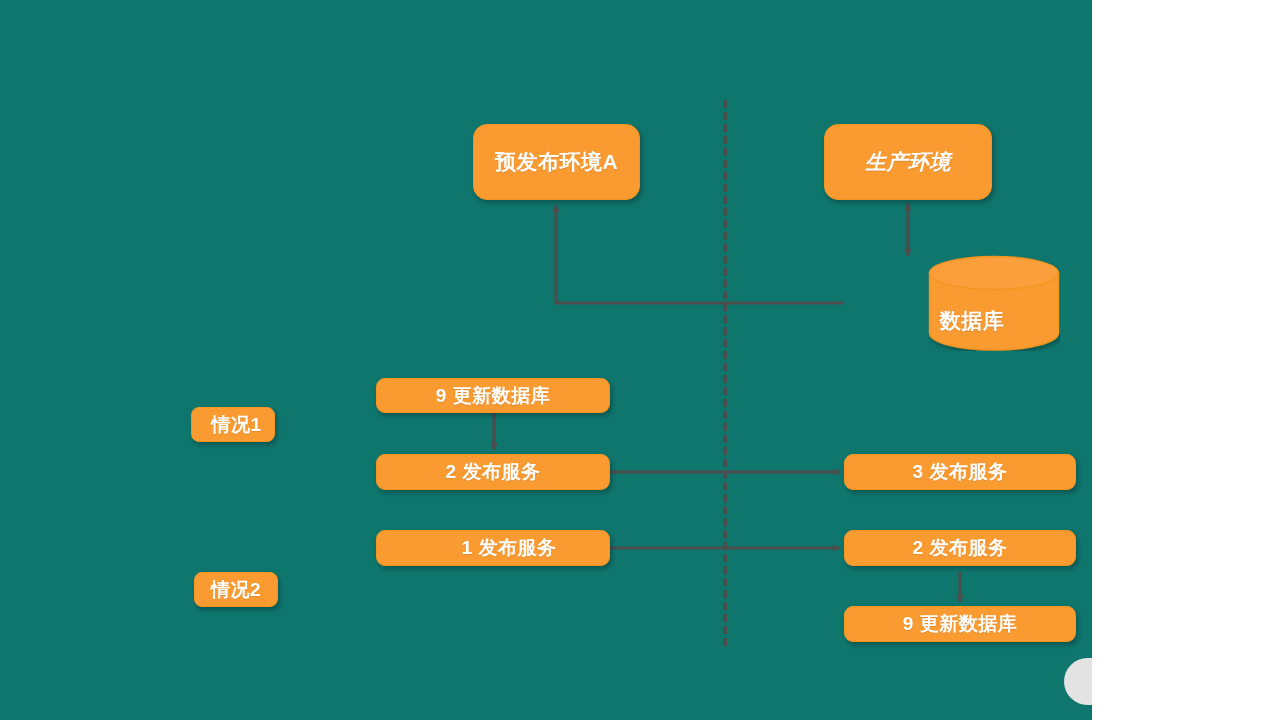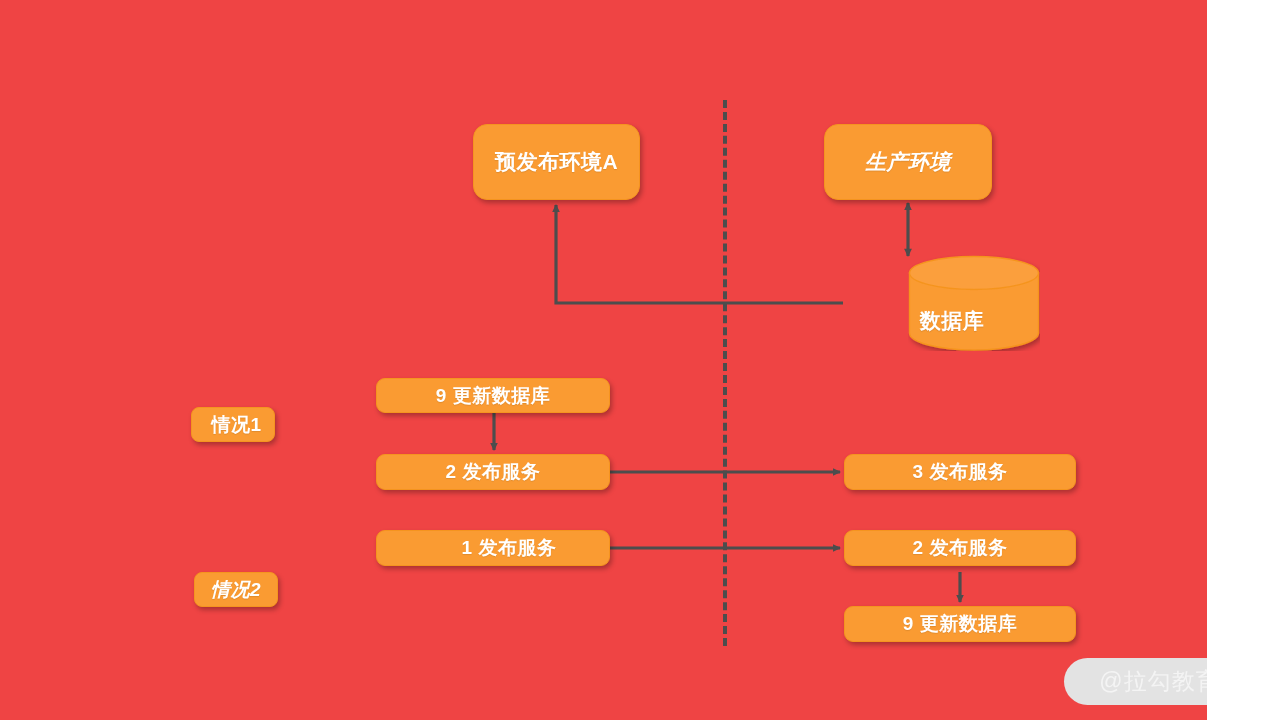--- a/index.html
+++ b/index.html
@@ -6,23 +6,23 @@
   html, body {
     margin: 0;
     padding: 0;
     background: #ffffff;
   }
   body {
     font-family: "Liberation Sans", "DejaVu Sans", sans-serif;
   }
   #canvas {
     position: relative;
-    width: 1207px;
+    width: 1092px;
     height: 720px;
-    background: #ef4444;
+    background: #0f766e;
     overflow: hidden;
   }
 
   
   .node {
     position: absolute;
     box-sizing: border-box;
     background: #fa9b32;
     border: 1px solid #f5941f;
     border-radius: 10px;
@@ -153,21 +153,21 @@
   <div class="divider"></div>
 
   <div class="node env" style="left:473px; top:124px; width:167px; height:76px;">
     <span>预发布环境A</span>
   </div>
 
   <div class="node env" style="left:824px; top:124px; width:168px; height:76px;font-style:italic;">
     <span>生产环境</span>
   </div>
 
-  <div class="db" style="left:864px; top:255px; width:132px; height:96px;padding-left:44px;">
+  <div class="db" style="left:884px; top:255px; width:132px; height:96px;padding-left:44px;">
     <svg class="db-svg" width="132" height="96" viewBox="0 0 132 96" xmlns="http://www.w3.org/2000/svg">
       <defs>
         <filter id="dbshadow" x="-30%" y="-30%" width="180%" height="180%">
           <feDropShadow dx="2" dy="3" stdDeviation="2.6" flood-color="#000000" flood-opacity="0.30"></feDropShadow>
         </filter>
       </defs>
       <g filter="url(#dbshadow)">
         <path d="M1.5,18 L1.5,78 A64.5,17 0 0 0 130.5,78 L130.5,18 Z" fill="#fa9b32" stroke="#f5941f" stroke-width="1.4"></path>
         <ellipse cx="66" cy="18" rx="64.5" ry="16.5" fill="#fb9f3c" stroke="#f5941f" stroke-width="1.4"></ellipse>
       </g>
@@ -184,21 +184,21 @@
   </div>
 
   <div class="node step" style="left:376px; top:454px; width:234px; height:36px;">
     <span>2 发布服务</span>
   </div>
 
   <div class="node step" style="left:844px; top:454px; width:232px; height:36px;">
     <span>3 发布服务</span>
   </div>
 
-  <div class="node badge" style="left:194px; top:572px; width:84px; height:35px;font-style:italic;">
+  <div class="node badge" style="left:194px; top:572px; width:84px; height:35px;">
     <span>情况2</span>
   </div>
 
   <div class="node step" style="left:376px; top:530px; width:234px; height:36px;padding-left:32px;">
     <span>1 发布服务</span>
   </div>
 
   <div class="node step" style="left:844px; top:530px; width:232px; height:36px;">
     <span>2 发布服务</span>
   </div>

